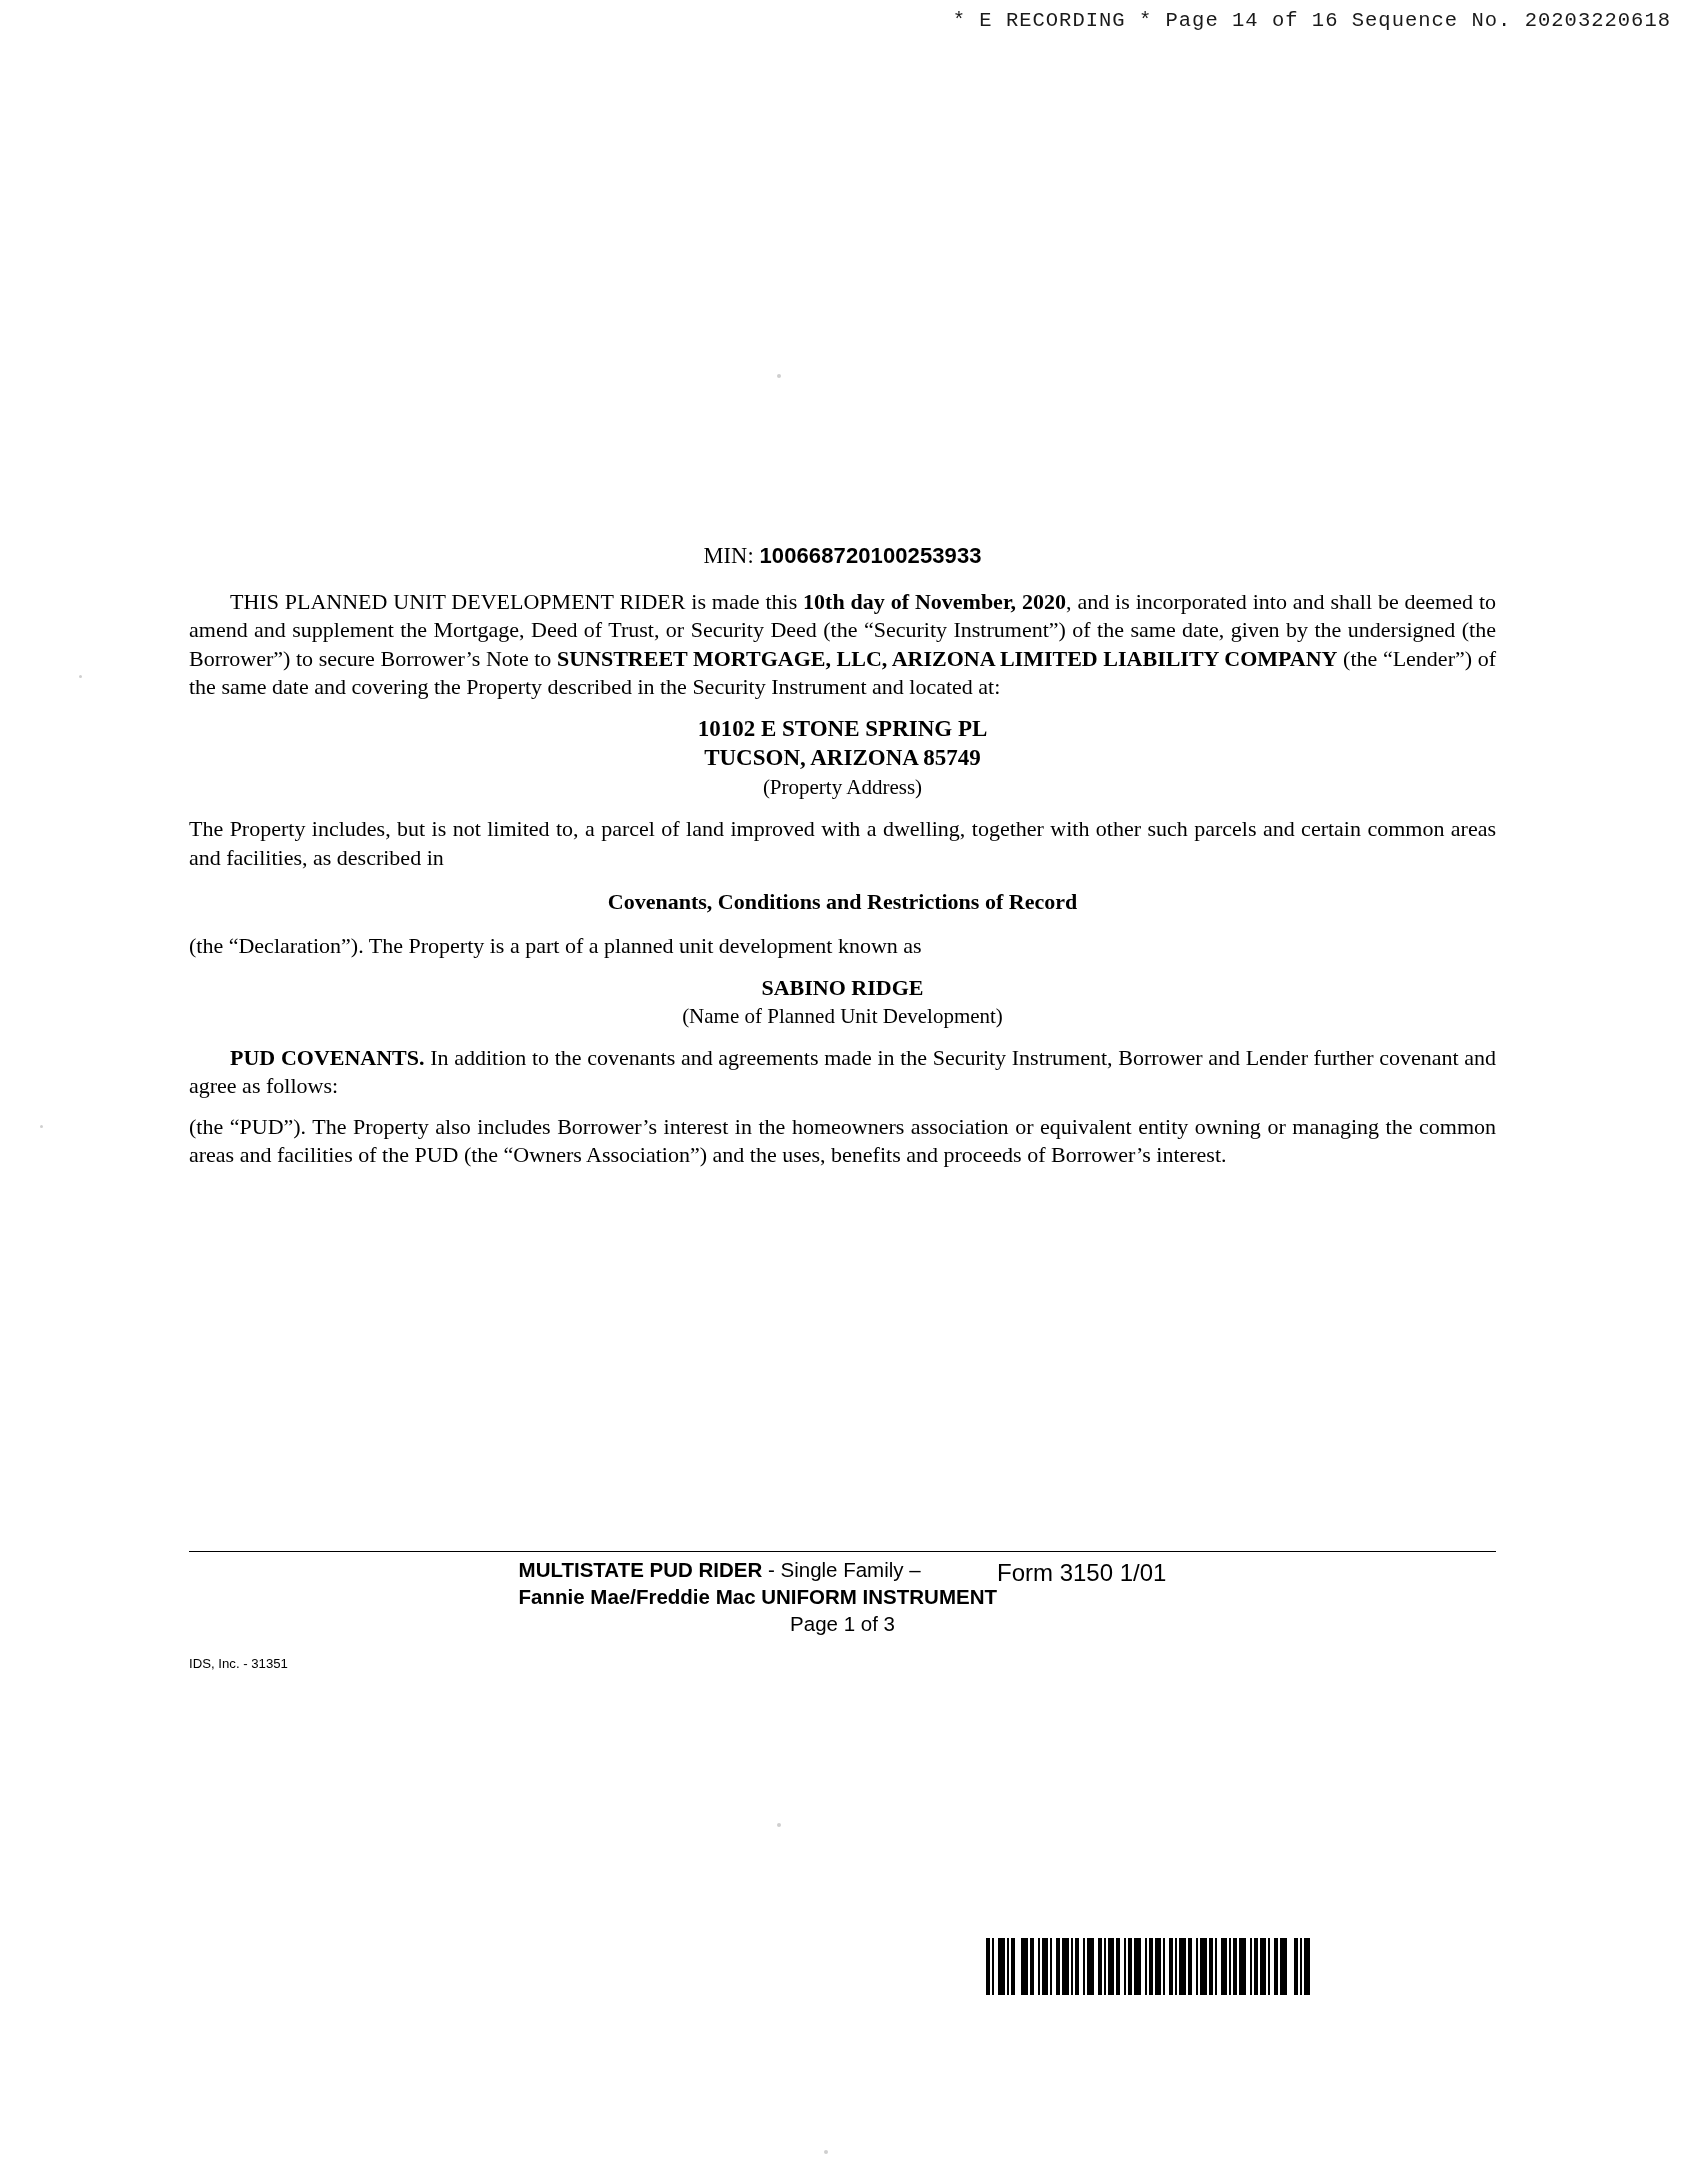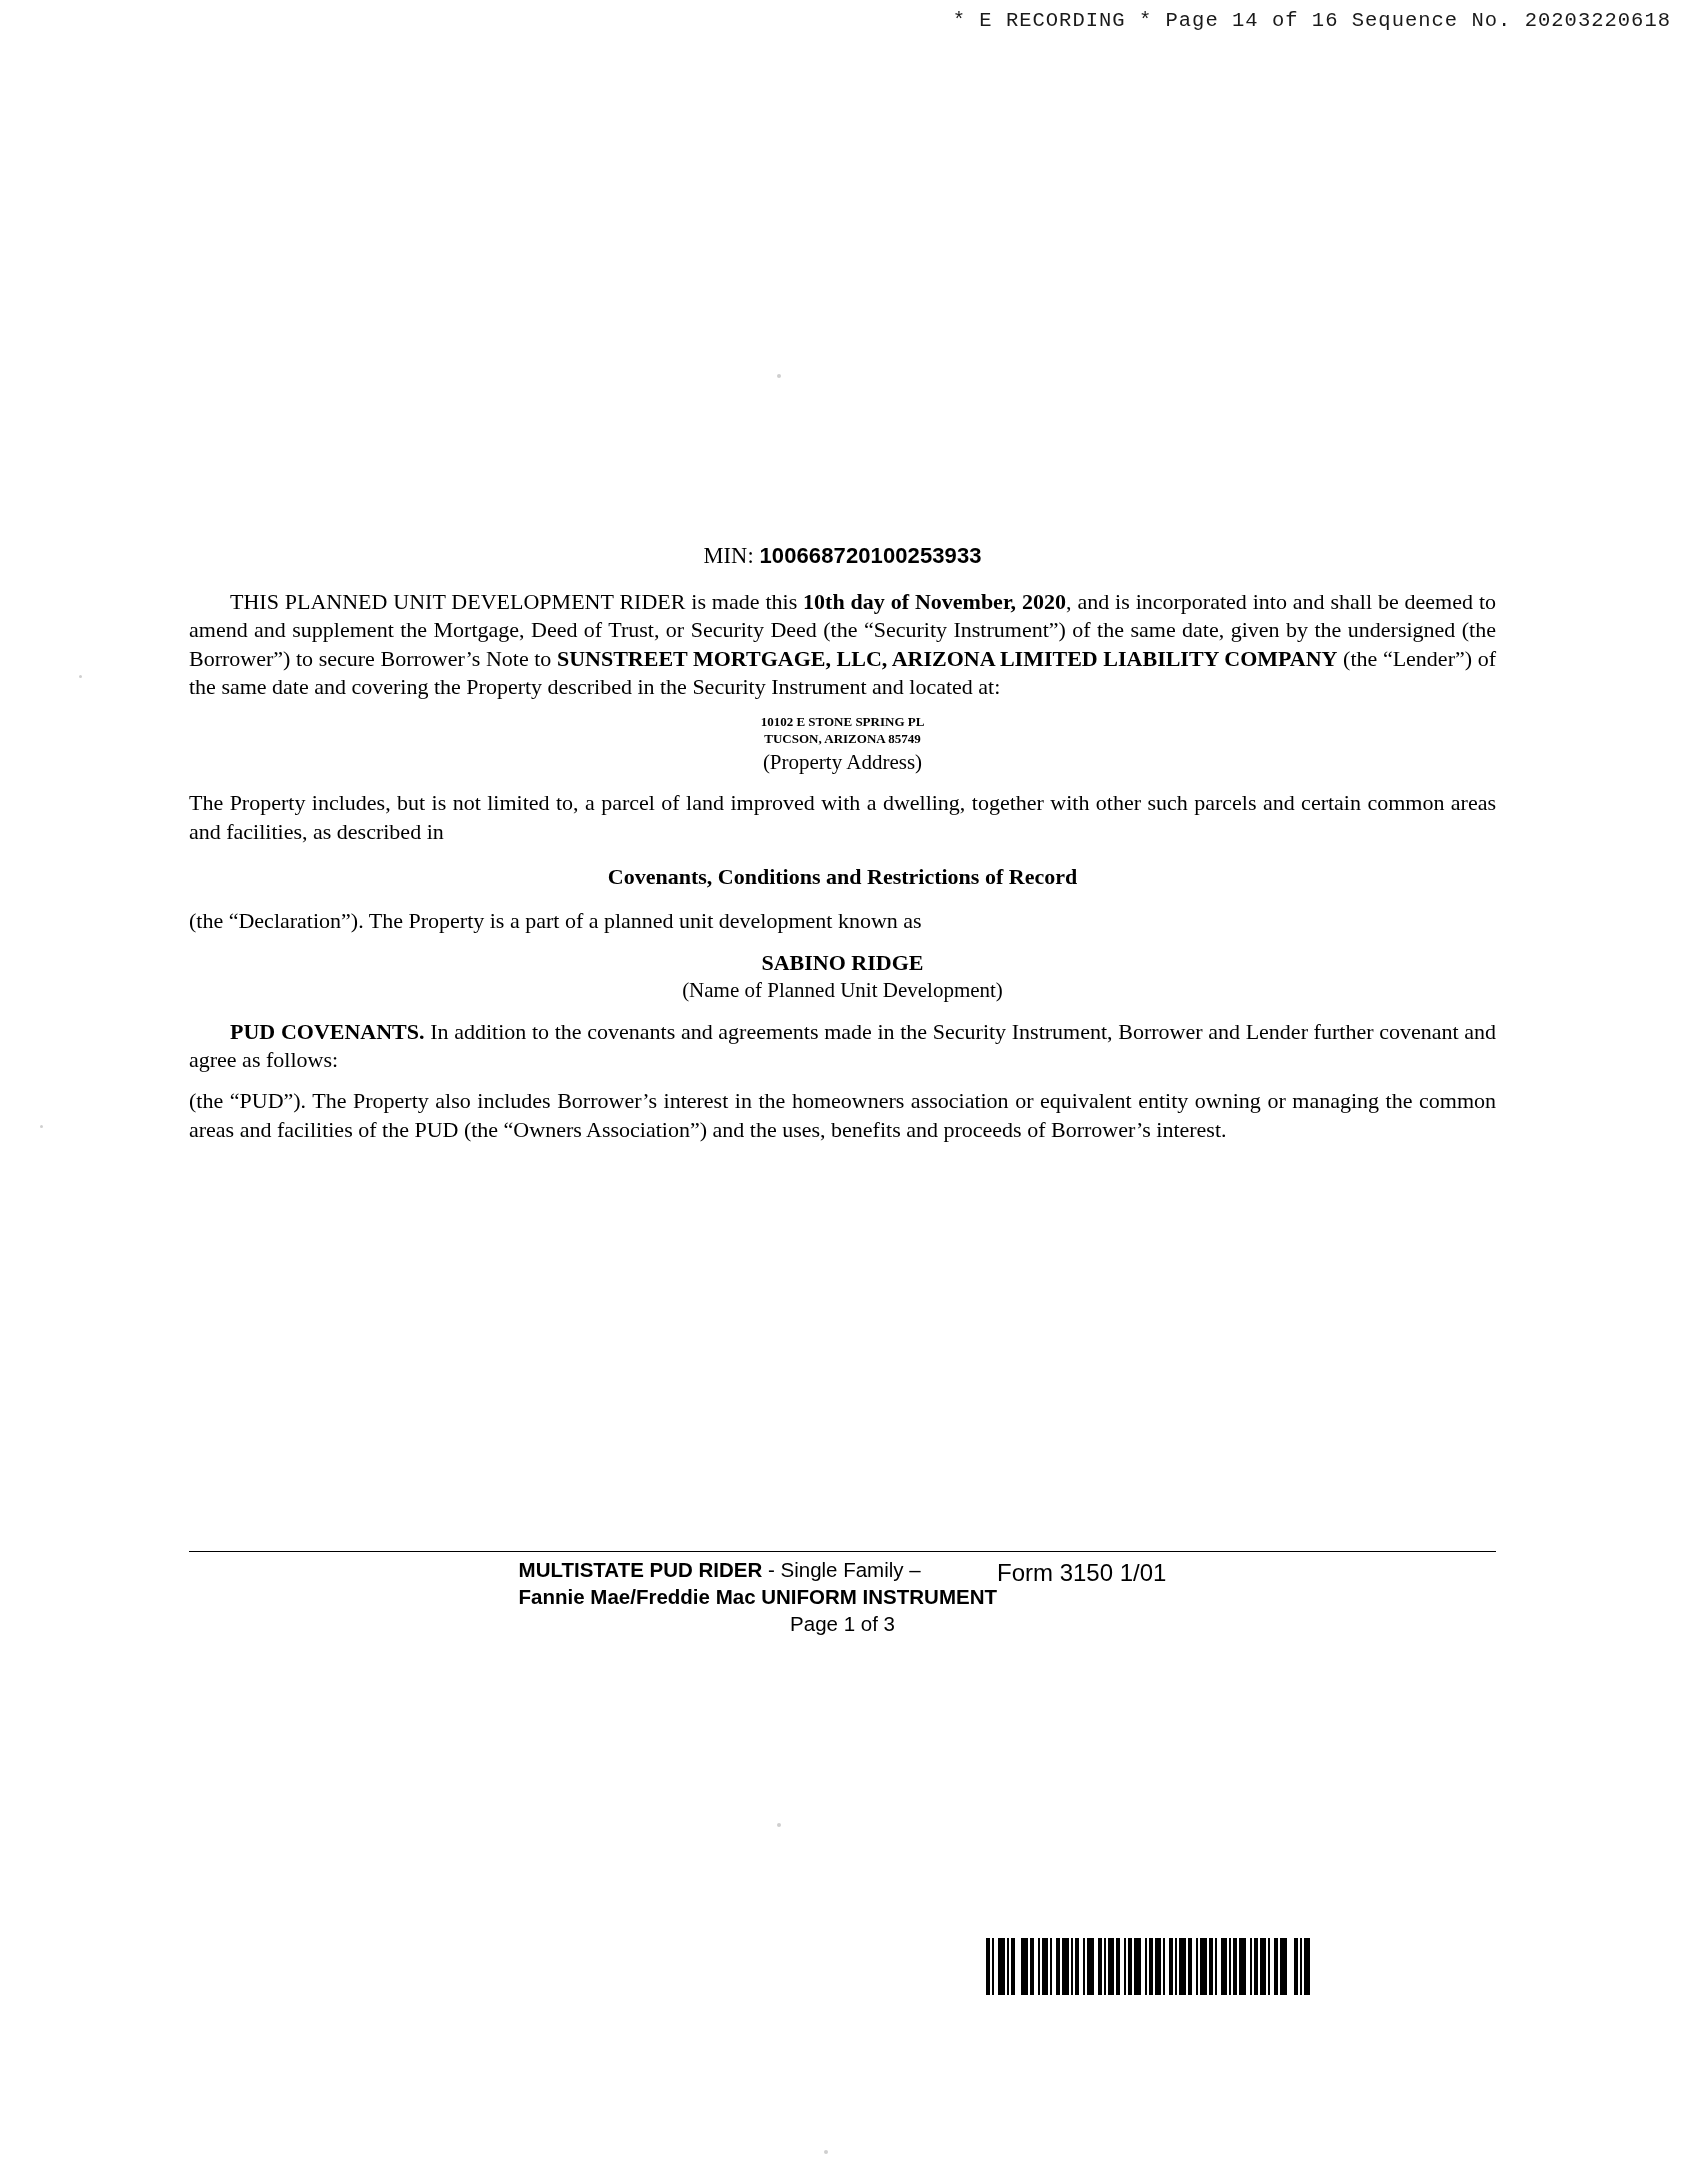--- a/index.html
+++ b/index.html
@@ -69,21 +69,21 @@
     margin: 0 0 12px 0;
     font-family: Liberation Serif, serif;
   }
   p.para.indent { text-indent: 41px; }
   p.para.noindent { text-indent: 0; }
 
   .b { font-weight: bold; }
 
   .address-block {
     text-align: center;
-    font-size: 13px;
+    font-size: 23px;
     font-weight: bold;
     line-height: 1.28;
     margin: 6.6px 0 2.6px 0;
   }
   .address-caption {
     text-align: center;
     font-size: 21px;
     font-weight: normal;
     margin: 0 0 14.6px 0;
   }
@@ -214,20 +214,21 @@
   <div class="footer">
     <div class="footer-rule"></div>
     <div class="footer-row">
       <div class="footer-left">
         <div><span>MULTISTATE PUD RIDER</span><span class="thin"> - Single Family –</span></div>
         <div>Fannie Mae/Freddie Mac UNIFORM INSTRUMENT</div>
       </div>
       <div class="footer-right">Form 3150 1/01</div>
     </div>
     <div class="footer-page">Page 1 of 3</div>
+    <div class="footer-ids">IDS, Inc. - 31351</div>
   </div>
 
   <div class="barcode">
     <i class="m"></i>
       <i class="g1"></i>
       <i class="s"></i>
       <i class="g2"></i>
       <i class="l"></i>
       <i class="g1"></i>
       <i class="s"></i>

